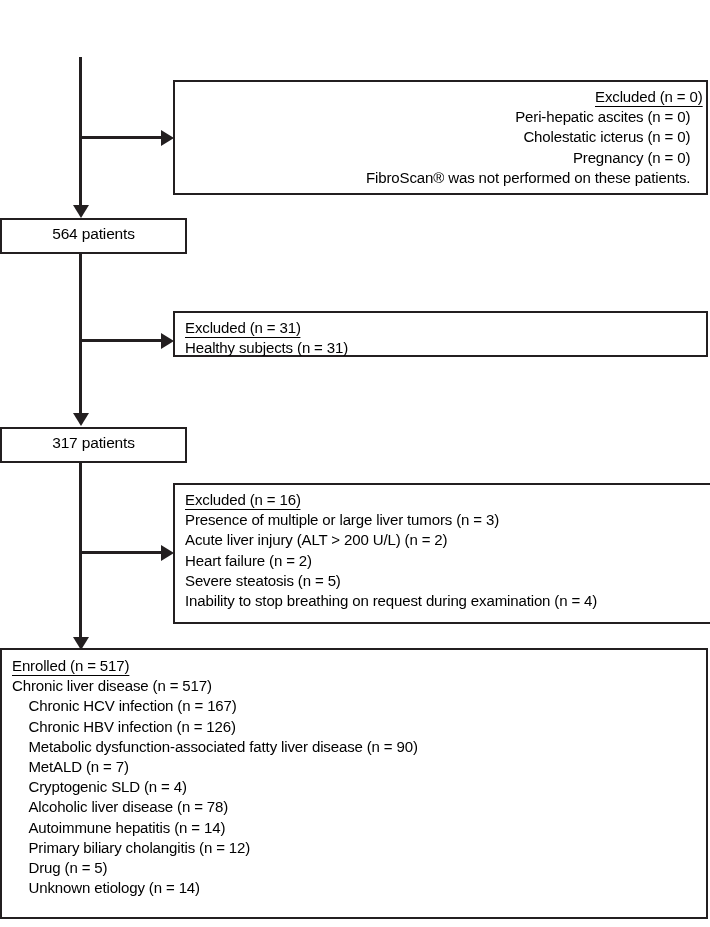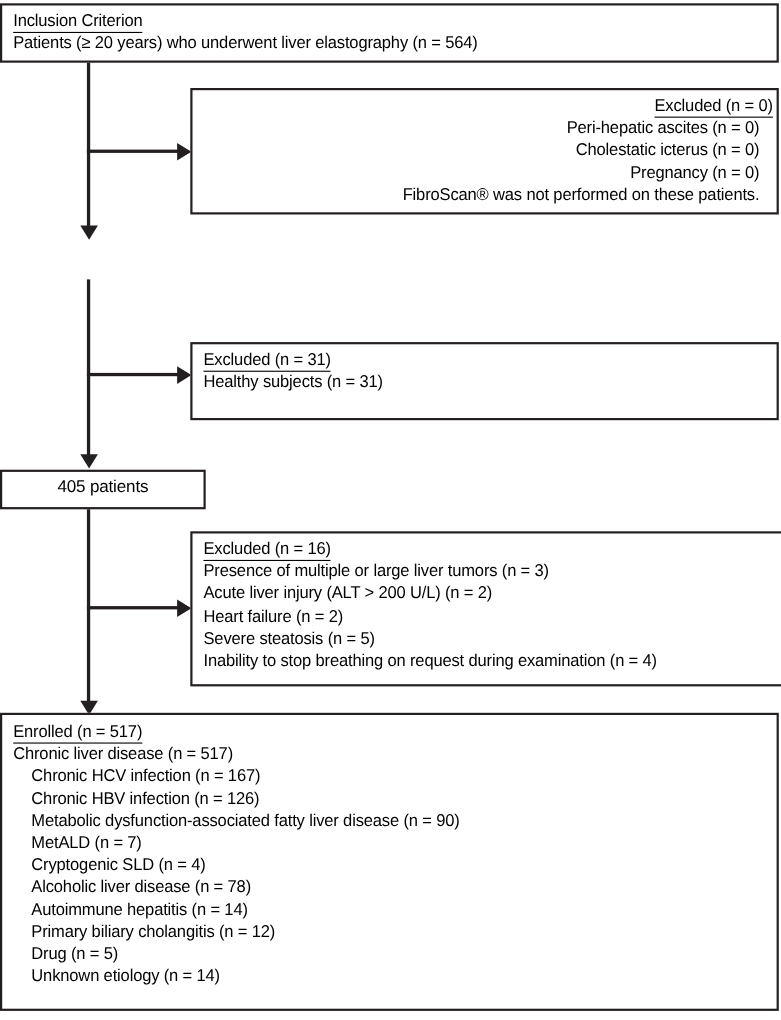--- a/index.html
+++ b/index.html
@@ -72,59 +72,56 @@
     border-top: 8px solid transparent;
     border-bottom: 8px solid transparent;
     border-left: 13px solid #231f20;
   }
 </style>
 </head>
 <body>
 
 <div id="flow">
 
-  <div class="box" style="left:0px; top:3px; width:708px; height:54px;">
-    <div class="hdr-wrap">
-      <span class="line u">Inclusion Criterion</span>
-    </div>
-    <div class="line">Patients (≥ 20 years) who underwent liver elastography  (n = 564)</div>
-  </div>
 
   <div class="vline" style="left:79px; top:57px; width:3px; height:155px;"></div>
   <div class="arrow-down" style="left:73px; top:205px;"></div>
 
   <div class="hline" style="left:79px; top:136px; width:84px;"></div>
   <div class="arrow-right" style="left:161px; top:130px;"></div>
 
   <div class="box" style="left:173px; top:80px; width:535px; height:115px;text-align:right;">
     <div class="hdr-wrap">
       <span class="line u">Excluded  (n = 0)</span>
     </div>
     <div class="line">Peri-hepatic ascites  (n = 0)</div>
     <div class="line">Cholestatic icterus  (n = 0)</div>
     <div class="line">Pregnancy  (n = 0)</div>
     <div class="line">FibroScan® was not performed on these patients.</div>
   </div>
 
+  <div class="box center" style="left:0px; top:218px; width:187px; height:36px; padding:4px 0 0 0;">
+    <div class="line" style="transform:none;">564 patients</div>
+  </div>
 
   <div class="vline" style="left:79px; top:254px; width:3px; height:162px;"></div>
   <div class="arrow-down" style="left:73px; top:413px;"></div>
 
   <div class="hline" style="left:79px; top:339px; width:84px;"></div>
   <div class="arrow-right" style="left:161px; top:333px;"></div>
 
-  <div class="box" style="left:173px; top:311px; width:535px; height:71px;">
+  <div class="box" style="left:173px; top:311px; width:535px; height:46px;">
     <div class="hdr-wrap">
       <span class="line u">Excluded  (n = 31)</span>
     </div>
     <div class="line">Healthy subjects  (n = 31)</div>
   </div>
 
   <div class="box center" style="left:0px; top:427px; width:187px; height:36px; padding:4px 0 0 0;">
-    <div class="line" style="transform:none;">405 patients</div>
+    <div class="line" style="transform:none;">317 patients</div>
   </div>
 
   <div class="vline" style="left:79px; top:463px; width:3px; height:180px;"></div>
   <div class="arrow-down" style="left:73px; top:637px;"></div>
 
   <div class="hline" style="left:79px; top:551px; width:84px;"></div>
   <div class="arrow-right" style="left:161px; top:545px;"></div>
 
   <div class="box" style="left:173px; top:483px; width:586px; height:141px;">
     <div class="hdr-wrap">

